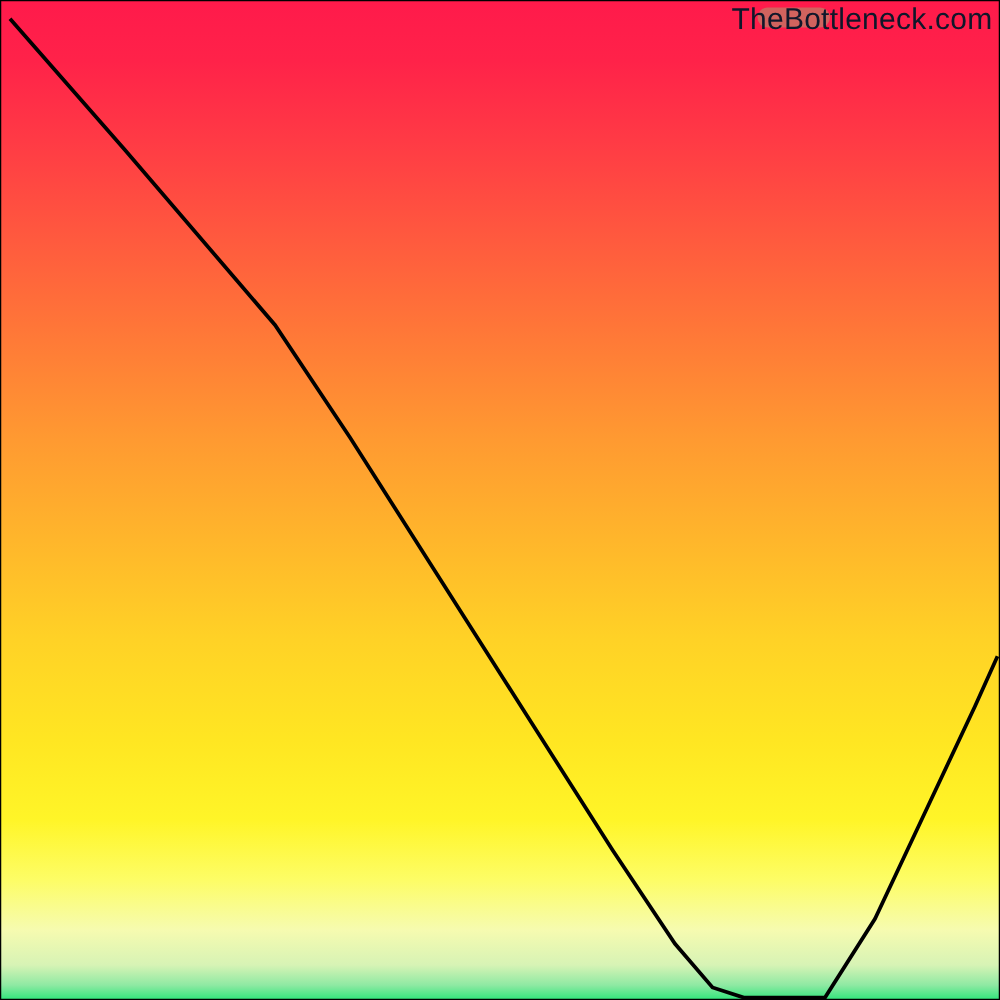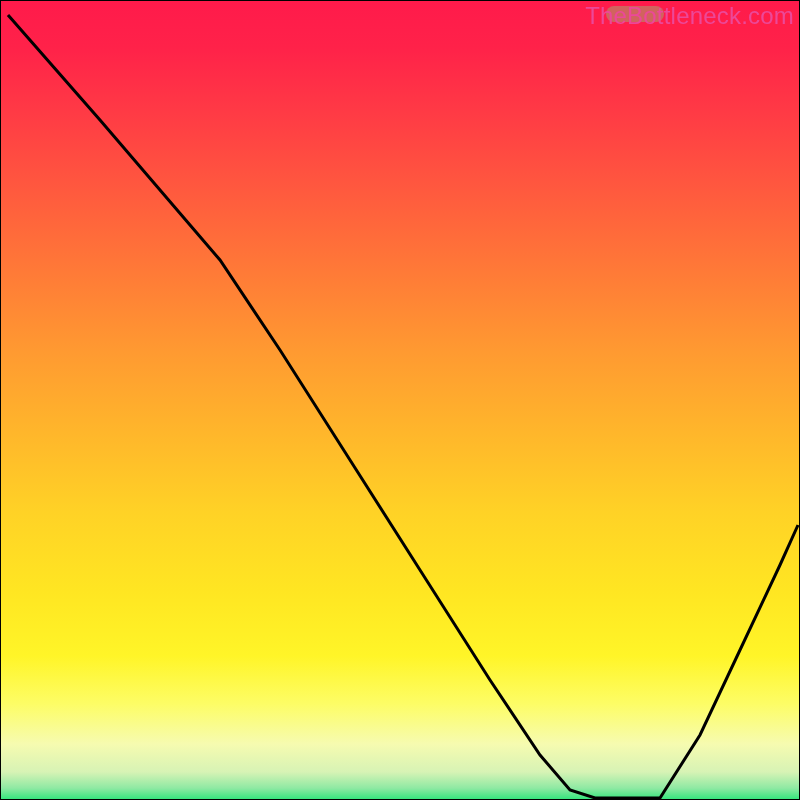--- a/index.html
+++ b/index.html
@@ -16,21 +16,21 @@
     inset: 0;
     z-index: 0;
   }
   .watermark {
     position: absolute;
     top: 2px;
     right: 6px;
     z-index: 3;
     font-size: 24px;
     font-weight: 500;
-    color: #ec4899;
+    color: #0f172a;
     letter-spacing: 0.2px;
   }
   svg.line-plot {
     position: absolute;
     inset: 0;
     z-index: 2;
   }
   .marker {
     position: absolute;
     z-index: 2;

